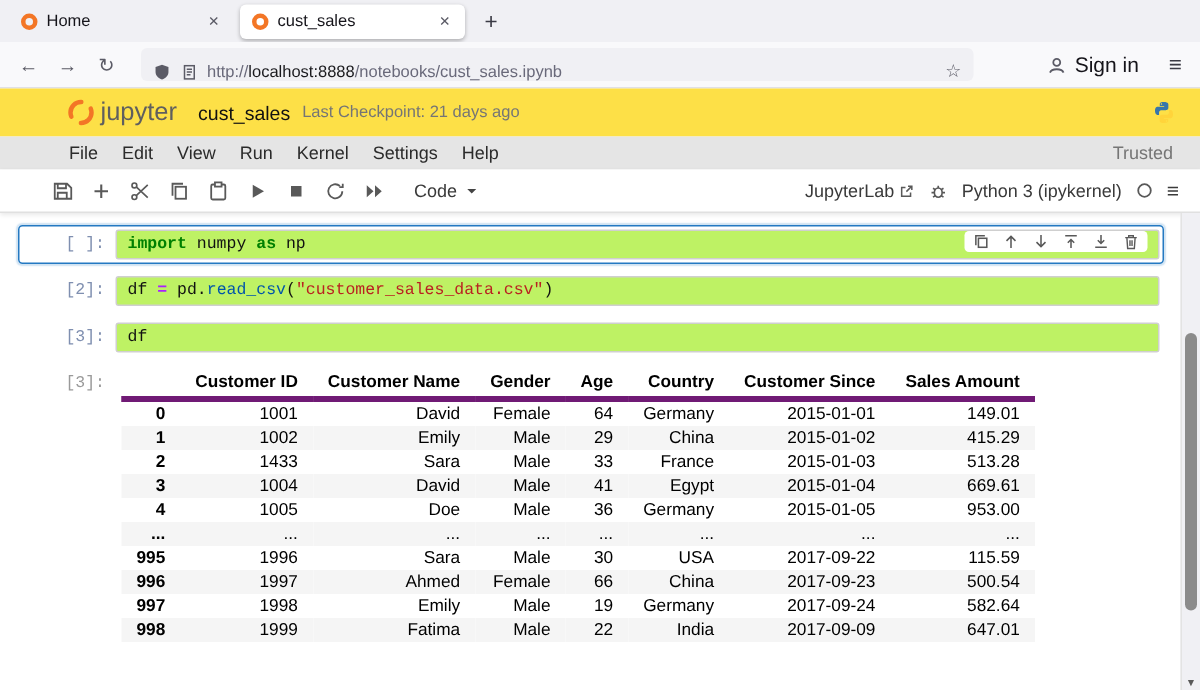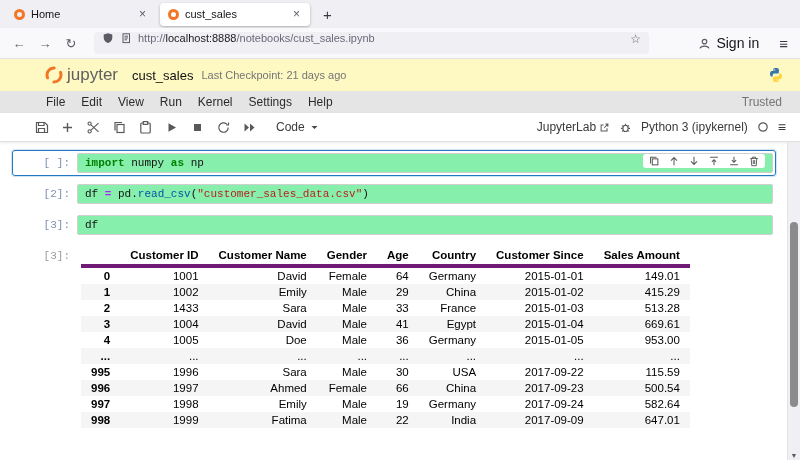--- a/index.html
+++ b/index.html
@@ -12,30 +12,30 @@
   .tab { height: 23px; display: flex; align-items: center; gap: 6px; padding: 0 8px; width: 150px; border-radius: 4px; font-size: 11px; color: #15141a; cursor: default; }
   .tab.active { background: #fff; box-shadow: 0 1px 3px rgba(0,0,0,.28); }
   .favicon { width: 11px; height: 11px; border-radius: 50%; border: 3px solid #f37626; flex: none; }
   .tab-label { flex: 1; overflow: hidden; white-space: nowrap; text-overflow: ellipsis; }
   .tab-close { color: #5b5b66; font-size: 12px; padding: 0 2px; }
   .newtab { font-size: 15px; color: #3a3a44; padding: 0 9px; }
 
   
   .navbar { height: 31px; background: #f9f9fb; border-bottom: 1px solid #e0e0e6; display: flex; align-items: center; padding: 0 8px; gap: 4px; flex: none; }
   .navbtn { color: #5b5b66; font-size: 13px; width: 22px; text-align: center; }
-  .urlbar { flex: 1; height: 22px; background: #f0f0f4; border-radius: 4px; display: flex; align-items: flex-start; padding: 0 8px; gap: 6px; margin: 0 8px; max-width: 555px; }
+  .urlbar { flex: 1; height: 22px; background: #f0f0f4; border-radius: 4px; display: flex; align-items: flex-end; padding: 0 8px; gap: 6px; margin: 0 8px; max-width: 555px; }
   .url { font-size: 11px; color: #69697a; flex: 1; white-space: nowrap; overflow: hidden; }
   .url b { color: #1a1a1e; font-weight: normal; }
   .star { color: #5b5b66; font-size: 12px; }
   .nav-right { margin-left: auto; display: flex; align-items: center; gap: 10px; }
   .signin { display: flex; align-items: center; gap: 5px; font-size: 14px; color: #15141a; padding: 2px 6px; border-radius: 4px; }
   .menu-glyph { font-size: 15px; color: #3a3a44; padding: 0 4px; }
 
   
-  .jp-header { height: 32px; display: flex; align-items: center; padding: 0 16px 0 44px; gap: 8px; background: #fef9c3; flex: none; }
+  .jp-header { height: 32px; display: flex; align-items: center; padding: 0 16px 0 44px; gap: 8px; background: #fde047; flex: none; }
   .jp-logo { display: flex; align-items: center; gap: 3px; }
   .jp-logo-text { font-size: 17px; color: #5f5f5f; }
   .jp-title { font-size: 13px; color: #111; margin-left: 6px; }
   .jp-checkpoint { font-size: 11px; color: #757575; }
   .jp-python { margin-left: auto; display: flex; align-items: center; }
 
   
   .jp-menubar { height: 22px; display: flex; align-items: center; padding: 0 18px 0 46px; gap: 16px; font-size: 12px; color: #2b2b2b; background: #e5e5e5; flex: none; }
   .jp-menubar .trusted { margin-left: auto; color: #757575; }
 
@@ -46,21 +46,21 @@
   .tb-right { margin-left: auto; display: flex; align-items: center; gap: 9px; font-size: 12px; color: #3a3a3a; }
   .tb-right .lab { display: flex; align-items: center; gap: 3px; }
 
   
   .content { flex: 1; position: relative; background: #fff; padding: 6px 0 0 0; overflow: hidden; }
   .cells { padding: 2px 24px 0 12px; }
   .cell { display: flex; align-items: flex-start; margin-bottom: 5px; border: 1px solid transparent; border-radius: 3px; position: relative; padding: 2px; }
   .cell.selected { border-color: #2479c2; box-shadow: 0 0 1px 1px rgba(36,121,194,.22); }
   .prompt { width: 62px; flex: none; text-align: right; padding: 4px 7px 0 0; font-family: "Liberation Mono", monospace; font-size: 11px; color: #7f8fb0; }
   .prompt.out { color: #9a9a9a; }
-  .editor { flex: 1; background: #86efac; border: 1px solid #cfcfcf; border-radius: 2px; padding: 2px 7px; font-family: "Liberation Mono", monospace; font-size: 11px; line-height: 14px; color: #111; white-space: pre; }
+  .editor { flex: 1; background: #bef264; border: 1px solid #cfcfcf; border-radius: 2px; padding: 2px 7px; font-family: "Liberation Mono", monospace; font-size: 11px; line-height: 14px; color: #111; white-space: pre; }
   .tok-kw { color: #008000; font-weight: bold; }
   .tok-st { color: #BA2121; }
   .tok-fn { color: #0055aa; }
   .tok-op { color: #AA22FF; font-weight: bold; }
   .cell-toolbar { position: absolute; top: 3px; right: 10px; display: flex; gap: 8px; align-items: center; background: #fff; padding: 1px 5px; border-radius: 3px; color: #595959; }
   .ct-btn { display: flex; align-items: center; justify-content: center; }
 
   .outwrap { flex: 1; overflow: hidden; }
   table.dataframe { border-collapse: collapse; font-size: 11.5px; color: #000; margin-left: 4px; }
   .dataframe thead th { font-weight: bold; text-align: right; padding: 3px 10px; border-bottom: 4px solid #701a75; vertical-align: bottom; }

